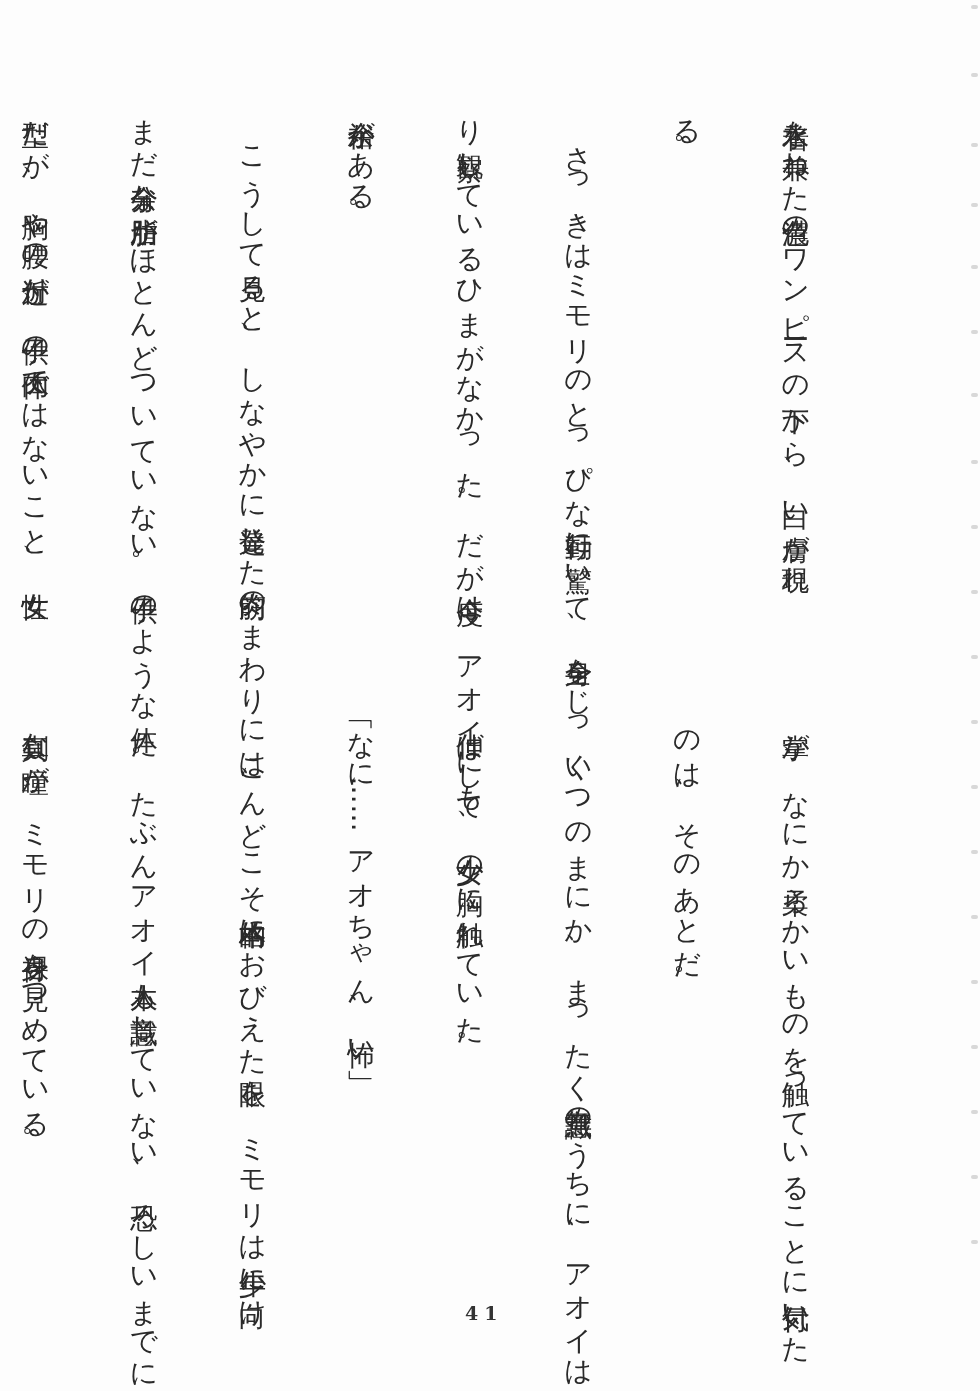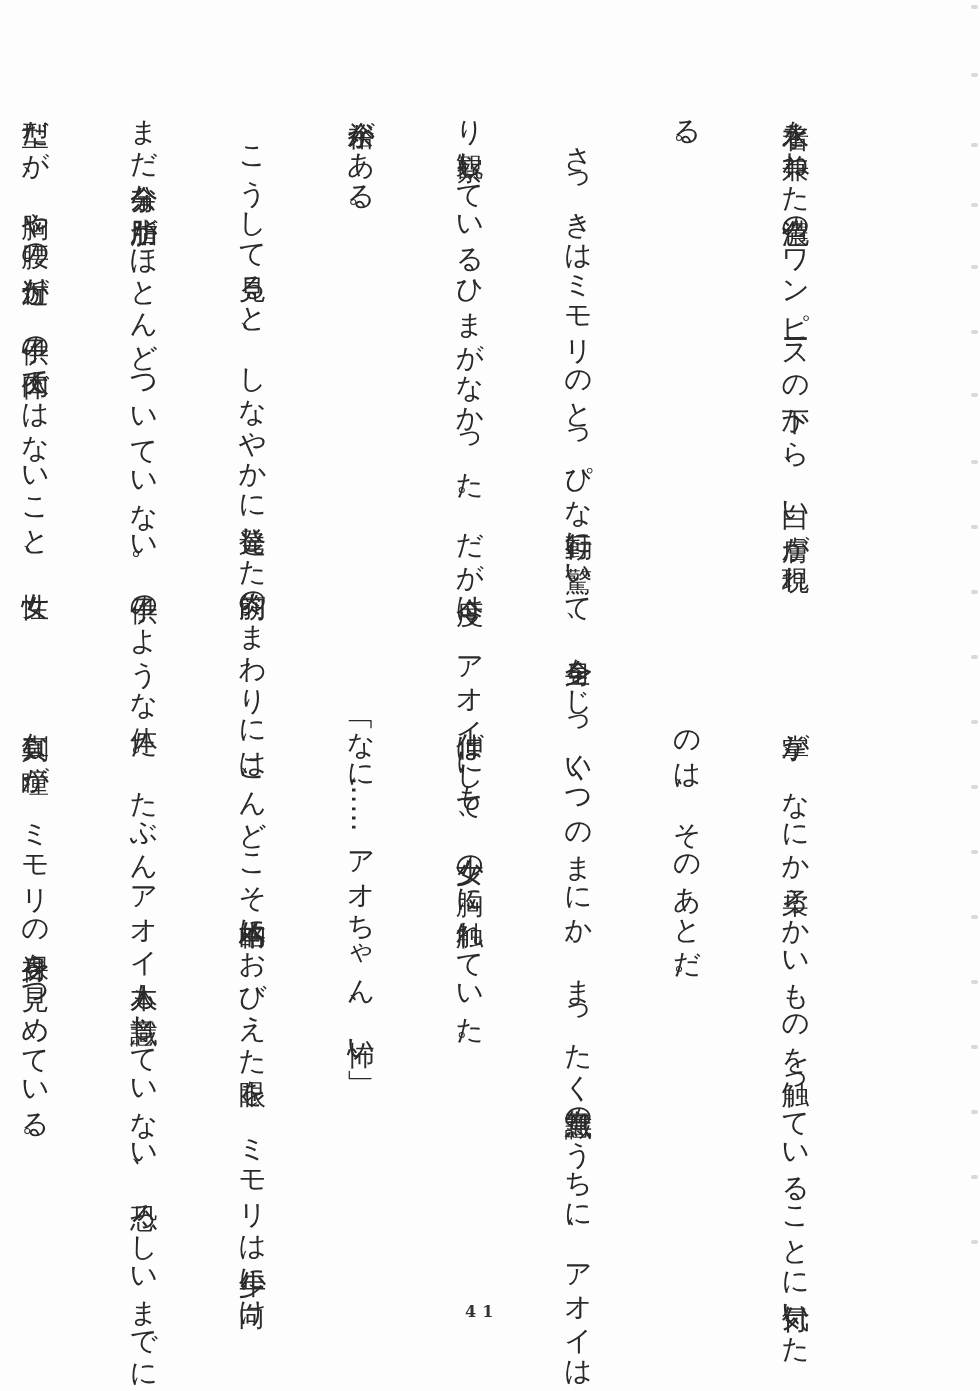--- a/index.html
+++ b/index.html
@@ -23,21 +23,21 @@
     color: #2a2a2a;
   }
   .block-top { right: 93px; top: 100px; height: 605px; }
   .block-bottom { right: 93px; top: 712px; height: 605px; }
   .line { display: block; }
   .page-number {
     position: absolute;
     left: 465px; top: 1302px;
     font-family: "DejaVu Serif", serif;
     font-weight: bold;
-    font-size: 16px;
+    font-size: 19px;
     letter-spacing: 6px;
     color: #333;
   }
   .edge-marks {
     position: absolute; right: 0; top: 0; width: 12px; height: 1391px;
   }
   .edge-mark {
     position: absolute; right: 2px; width: 7px; height: 4px;
     background: #d8d8d8; border-radius: 2px;
   }

